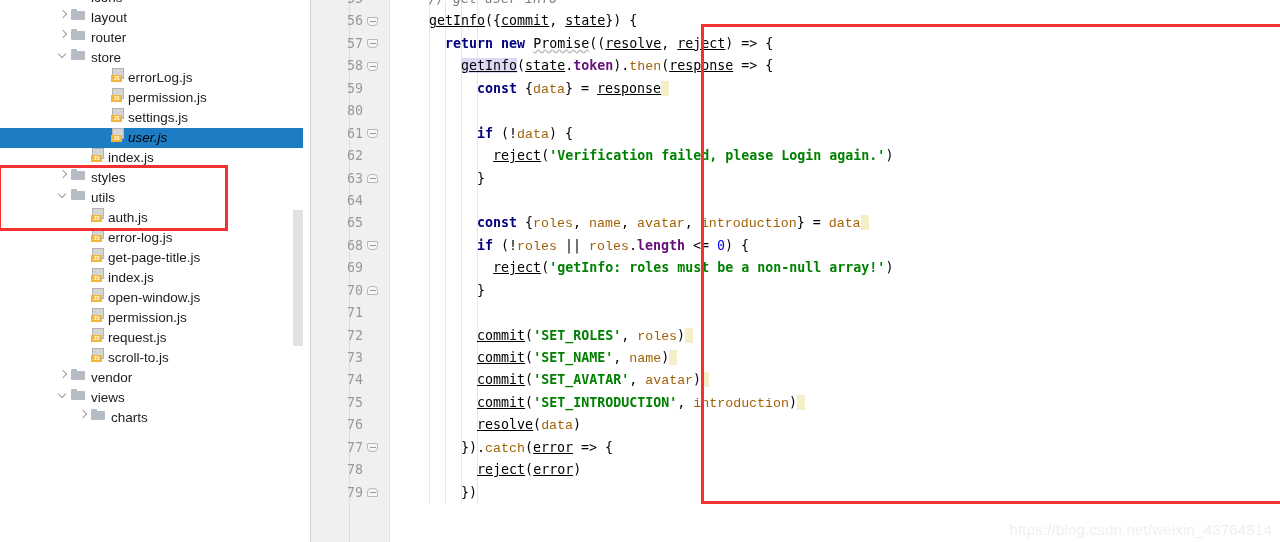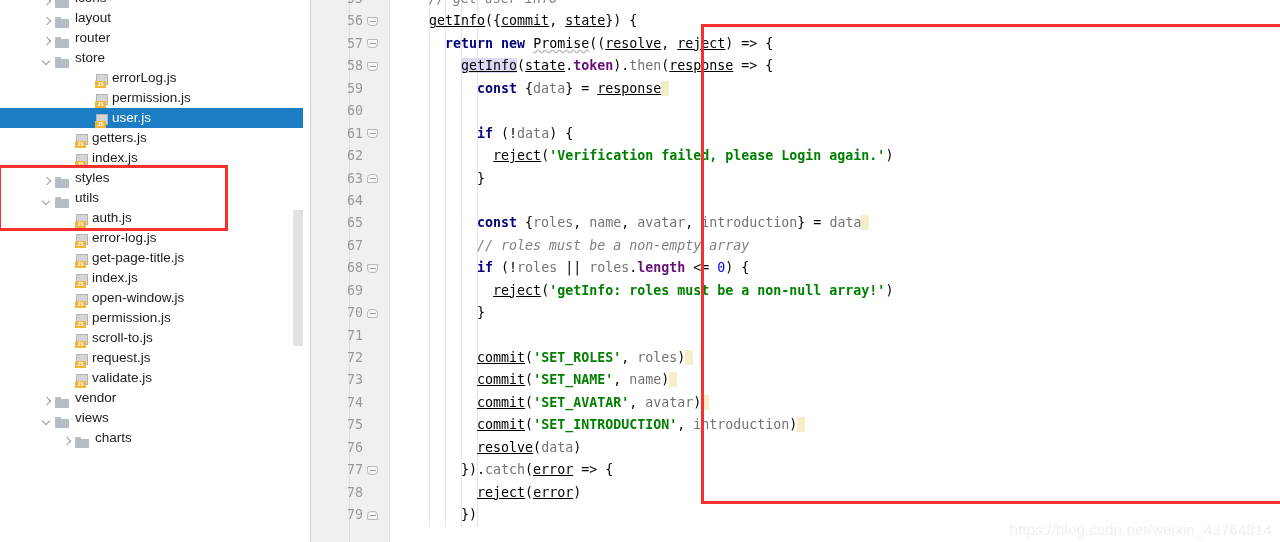--- a/index.html
+++ b/index.html
@@ -28,28 +28,28 @@
   }
   #tree {
     position: absolute;
     top: -12px; left: 0;
     width: 303px;
   }
   .tree-row {
     position: relative;
     height: 20px;
     display: flex;
-    align-items: flex-end;
+    align-items: flex-start;
     white-space: nowrap;
     font-size: 13.5px;
     color: #1c1c1c;
-    padding-left: 0;
+    padding-left: 16px;
   }
   .tree-row.selected { background: #1d7dc4; }
-  .tree-row.selected .tree-label { color: #ffffff; }
+  .tree-row.selected .tree-label { color: #000000; font-style: italic; }
   .twisty {
     width: 13px; height: 13px;
     margin-right: 2px;
     position: relative;
     flex: 0 0 13px;
   }
   .twisty.right::before {
     content: "";
     position: absolute;
     left: 4px; top: 3px;
@@ -229,21 +229,21 @@
 
   
   .kw       { color: #000080; font-weight: bold; }
   .fn       { color: #000000; text-decoration: underline; }
   .plain    { color: #000000; }
   .param    { color: #000000; text-decoration: underline; }
   .prop     { color: #660e7a; font-weight: bold; }
   .str      { color: #008000; font-weight: bold; }
   .num      { color: #0000ff; }
   .cmt      { color: #808080; font-style: italic; }
-  .local    { color: #737373; }
+  .local    { color: #a16207; font-family: Liberation Mono, monospace; }
   .hl-sel   { background: #dfd8f5; }
   .warnmark { background: #f5efc9; }
   .squiggle {
     text-decoration: underline;
     text-decoration-style: wavy;
     text-decoration-color: #bdbdbd;
   }
 
   #editor-redbox {
     position: absolute;
@@ -300,36 +300,36 @@
           <span class="twisty"></span>
           <span class="js-icon"></span>
           <span class="tree-label">errorLog.js</span>
         </div>
         <div class="tree-row">
           <span style="display: inline-block; flex: 0 0 80px; width: 80px;"></span>
           <span class="twisty"></span>
           <span class="js-icon"></span>
           <span class="tree-label">permission.js</span>
         </div>
+        <div class="tree-row">
+          <span style="display: inline-block; flex: 0 0 80px; width: 80px;"></span>
+          <span class="twisty"></span>
+          <span class="js-icon"></span>
+          <span class="tree-label">settings.js</span>
+        </div>
         <div class="tree-row selected">
           <span style="display: inline-block; flex: 0 0 80px; width: 80px;"></span>
           <span class="twisty"></span>
           <span class="js-icon"></span>
           <span class="tree-label">user.js</span>
         </div>
         <div class="tree-row">
           <span style="display: inline-block; flex: 0 0 60px; width: 60px;"></span>
           <span class="twisty"></span>
           <span class="js-icon"></span>
-          <span class="tree-label">getters.js</span>
-        </div>
-        <div class="tree-row">
-          <span style="display: inline-block; flex: 0 0 60px; width: 60px;"></span>
-          <span class="twisty"></span>
-          <span class="js-icon"></span>
           <span class="tree-label">index.js</span>
         </div>
         <div class="tree-row">
           <span style="display: inline-block; flex: 0 0 40px; width: 40px;"></span>
           <span class="twisty right"></span>
           <span class="folder-icon"></span>
           <span class="tree-label">styles</span>
         </div>
         <div class="tree-row">
           <span style="display: inline-block; flex: 0 0 40px; width: 40px;"></span>
@@ -370,33 +370,27 @@
         <div class="tree-row">
           <span style="display: inline-block; flex: 0 0 60px; width: 60px;"></span>
           <span class="twisty"></span>
           <span class="js-icon"></span>
           <span class="tree-label">permission.js</span>
         </div>
         <div class="tree-row">
           <span style="display: inline-block; flex: 0 0 60px; width: 60px;"></span>
           <span class="twisty"></span>
           <span class="js-icon"></span>
+          <span class="tree-label">request.js</span>
+        </div>
+        <div class="tree-row">
+          <span style="display: inline-block; flex: 0 0 60px; width: 60px;"></span>
+          <span class="twisty"></span>
+          <span class="js-icon"></span>
           <span class="tree-label">scroll-to.js</span>
-        </div>
-        <div class="tree-row">
-          <span style="display: inline-block; flex: 0 0 60px; width: 60px;"></span>
-          <span class="twisty"></span>
-          <span class="js-icon"></span>
-          <span class="tree-label">request.js</span>
-        </div>
-        <div class="tree-row">
-          <span style="display: inline-block; flex: 0 0 60px; width: 60px;"></span>
-          <span class="twisty"></span>
-          <span class="js-icon"></span>
-          <span class="tree-label">validate.js</span>
         </div>
         <div class="tree-row">
           <span style="display: inline-block; flex: 0 0 40px; width: 40px;"></span>
           <span class="twisty right"></span>
           <span class="folder-icon"></span>
           <span class="tree-label">vendor</span>
         </div>
         <div class="tree-row">
           <span style="display: inline-block; flex: 0 0 40px; width: 40px;"></span>
           <span class="twisty down"></span>
@@ -419,27 +413,26 @@
   <div id="editor">
     <div id="gutter"></div>
     <div id="fold-strip"></div>
     <div id="gutter-line"></div>
     <div id="code-area">
         <div class="code-line"><span class="lnum">55</span><span class="iguide" style="left: 118px;"></span><span class="iguide" style="left: 134px;"></span><span class="iguide" style="left: 150px;"></span><span class="iguide" style="left: 166px;"></span><span class="ctext"><span class="cmt">    // get user info</span></span></div>
         <div class="code-line"><span class="lnum">56</span><span class="fold open"><span class="fold-box"></span><span class="fold-minus"></span></span><span class="iguide" style="left: 118px;"></span><span class="iguide" style="left: 134px;"></span><span class="iguide" style="left: 150px;"></span><span class="iguide" style="left: 166px;"></span><span class="ctext"><span class="plain">    </span><span class="fn">getInfo</span><span class="plain">({</span><span class="param">commit</span><span class="plain">, </span><span class="param">state</span><span class="plain">}) {</span></span></div>
         <div class="code-line"><span class="lnum">57</span><span class="fold open"><span class="fold-box"></span><span class="fold-minus"></span></span><span class="iguide" style="left: 118px;"></span><span class="iguide" style="left: 134px;"></span><span class="iguide" style="left: 150px;"></span><span class="iguide" style="left: 166px;"></span><span class="ctext"><span class="plain">      </span><span class="kw">return</span><span class="plain"> </span><span class="kw">new</span><span class="plain"> </span><span class="squiggle">Promise</span><span class="plain">((</span><span class="param">resolve</span><span class="plain">, </span><span class="param">reject</span><span class="plain">) =&gt; {</span></span></div>
         <div class="code-line"><span class="lnum">58</span><span class="fold open"><span class="fold-box"></span><span class="fold-minus"></span></span><span class="iguide" style="left: 118px;"></span><span class="iguide" style="left: 134px;"></span><span class="iguide" style="left: 150px;"></span><span class="iguide" style="left: 166px;"></span><span class="ctext"><span class="plain">        </span><span class="fn hl-sel">getInfo</span><span class="plain">(</span><span class="param">state</span><span class="plain">.</span><span class="prop">token</span><span class="plain">).</span><span class="local">then</span><span class="plain">(</span><span class="param">response</span><span class="plain"> =&gt; {</span></span></div>
         <div class="code-line"><span class="lnum">59</span><span class="iguide" style="left: 118px;"></span><span class="iguide" style="left: 134px;"></span><span class="iguide" style="left: 150px;"></span><span class="iguide" style="left: 166px;"></span><span class="ctext"><span class="plain">          </span><span class="kw">const</span><span class="plain"> {</span><span class="local">data</span><span class="plain">} = </span><span class="param">response</span><span class="warnmark"> </span></span></div>
-        <div class="code-line"><span class="lnum">60</span><span class="iguide" style="left: 118px;"></span><span class="iguide" style="left: 134px;"></span><span class="iguide" style="left: 150px;"></span><span class="iguide" style="left: 166px;"></span><span class="ctext"><span class="plain"></span></span></div>
+        <div class="code-line"><span class="lnum">80</span><span class="iguide" style="left: 118px;"></span><span class="iguide" style="left: 134px;"></span><span class="iguide" style="left: 150px;"></span><span class="iguide" style="left: 166px;"></span><span class="ctext"><span class="plain"></span></span></div>
         <div class="code-line"><span class="lnum">61</span><span class="fold open"><span class="fold-box"></span><span class="fold-minus"></span></span><span class="iguide" style="left: 118px;"></span><span class="iguide" style="left: 134px;"></span><span class="iguide" style="left: 150px;"></span><span class="iguide" style="left: 166px;"></span><span class="ctext"><span class="plain">          </span><span class="kw">if</span><span class="plain"> (!</span><span class="local">data</span><span class="plain">) {</span></span></div>
         <div class="code-line"><span class="lnum">62</span><span class="iguide" style="left: 118px;"></span><span class="iguide" style="left: 134px;"></span><span class="iguide" style="left: 150px;"></span><span class="iguide" style="left: 166px;"></span><span class="ctext"><span class="plain">            </span><span class="param">reject</span><span class="plain">(</span><span class="str">'Verification failed, please Login again.'</span><span class="plain">)</span></span></div>
         <div class="code-line"><span class="lnum">63</span><span class="fold end"><span class="fold-box"></span><span class="fold-minus"></span></span><span class="iguide" style="left: 118px;"></span><span class="iguide" style="left: 134px;"></span><span class="iguide" style="left: 150px;"></span><span class="iguide" style="left: 166px;"></span><span class="ctext"><span class="plain">          }</span></span></div>
         <div class="code-line"><span class="lnum">64</span><span class="iguide" style="left: 118px;"></span><span class="iguide" style="left: 134px;"></span><span class="iguide" style="left: 150px;"></span><span class="iguide" style="left: 166px;"></span><span class="ctext"><span class="plain"></span></span></div>
         <div class="code-line"><span class="lnum">65</span><span class="iguide" style="left: 118px;"></span><span class="iguide" style="left: 134px;"></span><span class="iguide" style="left: 150px;"></span><span class="iguide" style="left: 166px;"></span><span class="ctext"><span class="plain">          </span><span class="kw">const</span><span class="plain"> {</span><span class="local">roles</span><span class="plain">, </span><span class="local">name</span><span class="plain">, </span><span class="local">avatar</span><span class="plain">, </span><span class="local">introduction</span><span class="plain">} = </span><span class="local">data</span><span class="warnmark"> </span></span></div>
-        <div class="code-line"><span class="lnum">67</span><span class="iguide" style="left: 118px;"></span><span class="iguide" style="left: 134px;"></span><span class="iguide" style="left: 150px;"></span><span class="iguide" style="left: 166px;"></span><span class="ctext"><span class="cmt">          // roles must be a non-empty array</span></span></div>
         <div class="code-line"><span class="lnum">68</span><span class="fold open"><span class="fold-box"></span><span class="fold-minus"></span></span><span class="iguide" style="left: 118px;"></span><span class="iguide" style="left: 134px;"></span><span class="iguide" style="left: 150px;"></span><span class="iguide" style="left: 166px;"></span><span class="ctext"><span class="plain">          </span><span class="kw">if</span><span class="plain"> (!</span><span class="local">roles</span><span class="plain"> || </span><span class="local">roles</span><span class="plain">.</span><span class="prop">length</span><span class="plain"> &lt;= </span><span class="num">0</span><span class="plain">) {</span></span></div>
         <div class="code-line"><span class="lnum">69</span><span class="iguide" style="left: 118px;"></span><span class="iguide" style="left: 134px;"></span><span class="iguide" style="left: 150px;"></span><span class="iguide" style="left: 166px;"></span><span class="ctext"><span class="plain">            </span><span class="param">reject</span><span class="plain">(</span><span class="str">'getInfo: roles must be a non-null array!'</span><span class="plain">)</span></span></div>
         <div class="code-line"><span class="lnum">70</span><span class="fold end"><span class="fold-box"></span><span class="fold-minus"></span></span><span class="iguide" style="left: 118px;"></span><span class="iguide" style="left: 134px;"></span><span class="iguide" style="left: 150px;"></span><span class="iguide" style="left: 166px;"></span><span class="ctext"><span class="plain">          }</span></span></div>
         <div class="code-line"><span class="lnum">71</span><span class="iguide" style="left: 118px;"></span><span class="iguide" style="left: 134px;"></span><span class="iguide" style="left: 150px;"></span><span class="iguide" style="left: 166px;"></span><span class="ctext"><span class="plain"></span></span></div>
         <div class="code-line"><span class="lnum">72</span><span class="iguide" style="left: 118px;"></span><span class="iguide" style="left: 134px;"></span><span class="iguide" style="left: 150px;"></span><span class="iguide" style="left: 166px;"></span><span class="ctext"><span class="plain">          </span><span class="param">commit</span><span class="plain">(</span><span class="str">'SET_ROLES'</span><span class="plain">, </span><span class="local">roles</span><span class="plain">)</span><span class="warnmark"> </span></span></div>
         <div class="code-line"><span class="lnum">73</span><span class="iguide" style="left: 118px;"></span><span class="iguide" style="left: 134px;"></span><span class="iguide" style="left: 150px;"></span><span class="iguide" style="left: 166px;"></span><span class="ctext"><span class="plain">          </span><span class="param">commit</span><span class="plain">(</span><span class="str">'SET_NAME'</span><span class="plain">, </span><span class="local">name</span><span class="plain">)</span><span class="warnmark"> </span></span></div>
         <div class="code-line"><span class="lnum">74</span><span class="iguide" style="left: 118px;"></span><span class="iguide" style="left: 134px;"></span><span class="iguide" style="left: 150px;"></span><span class="iguide" style="left: 166px;"></span><span class="ctext"><span class="plain">          </span><span class="param">commit</span><span class="plain">(</span><span class="str">'SET_AVATAR'</span><span class="plain">, </span><span class="local">avatar</span><span class="plain">)</span><span class="warnmark"> </span></span></div>
         <div class="code-line"><span class="lnum">75</span><span class="iguide" style="left: 118px;"></span><span class="iguide" style="left: 134px;"></span><span class="iguide" style="left: 150px;"></span><span class="iguide" style="left: 166px;"></span><span class="ctext"><span class="plain">          </span><span class="param">commit</span><span class="plain">(</span><span class="str">'SET_INTRODUCTION'</span><span class="plain">, </span><span class="local">introduction</span><span class="plain">)</span><span class="warnmark"> </span></span></div>
         <div class="code-line"><span class="lnum">76</span><span class="iguide" style="left: 118px;"></span><span class="iguide" style="left: 134px;"></span><span class="iguide" style="left: 150px;"></span><span class="iguide" style="left: 166px;"></span><span class="ctext"><span class="plain">          </span><span class="param">resolve</span><span class="plain">(</span><span class="local">data</span><span class="plain">)</span></span></div>
         <div class="code-line"><span class="lnum">77</span><span class="fold open"><span class="fold-box"></span><span class="fold-minus"></span></span><span class="iguide" style="left: 118px;"></span><span class="iguide" style="left: 134px;"></span><span class="iguide" style="left: 150px;"></span><span class="iguide" style="left: 166px;"></span><span class="ctext"><span class="plain">        }).</span><span class="local">catch</span><span class="plain">(</span><span class="param">error</span><span class="plain"> =&gt; {</span></span></div>

